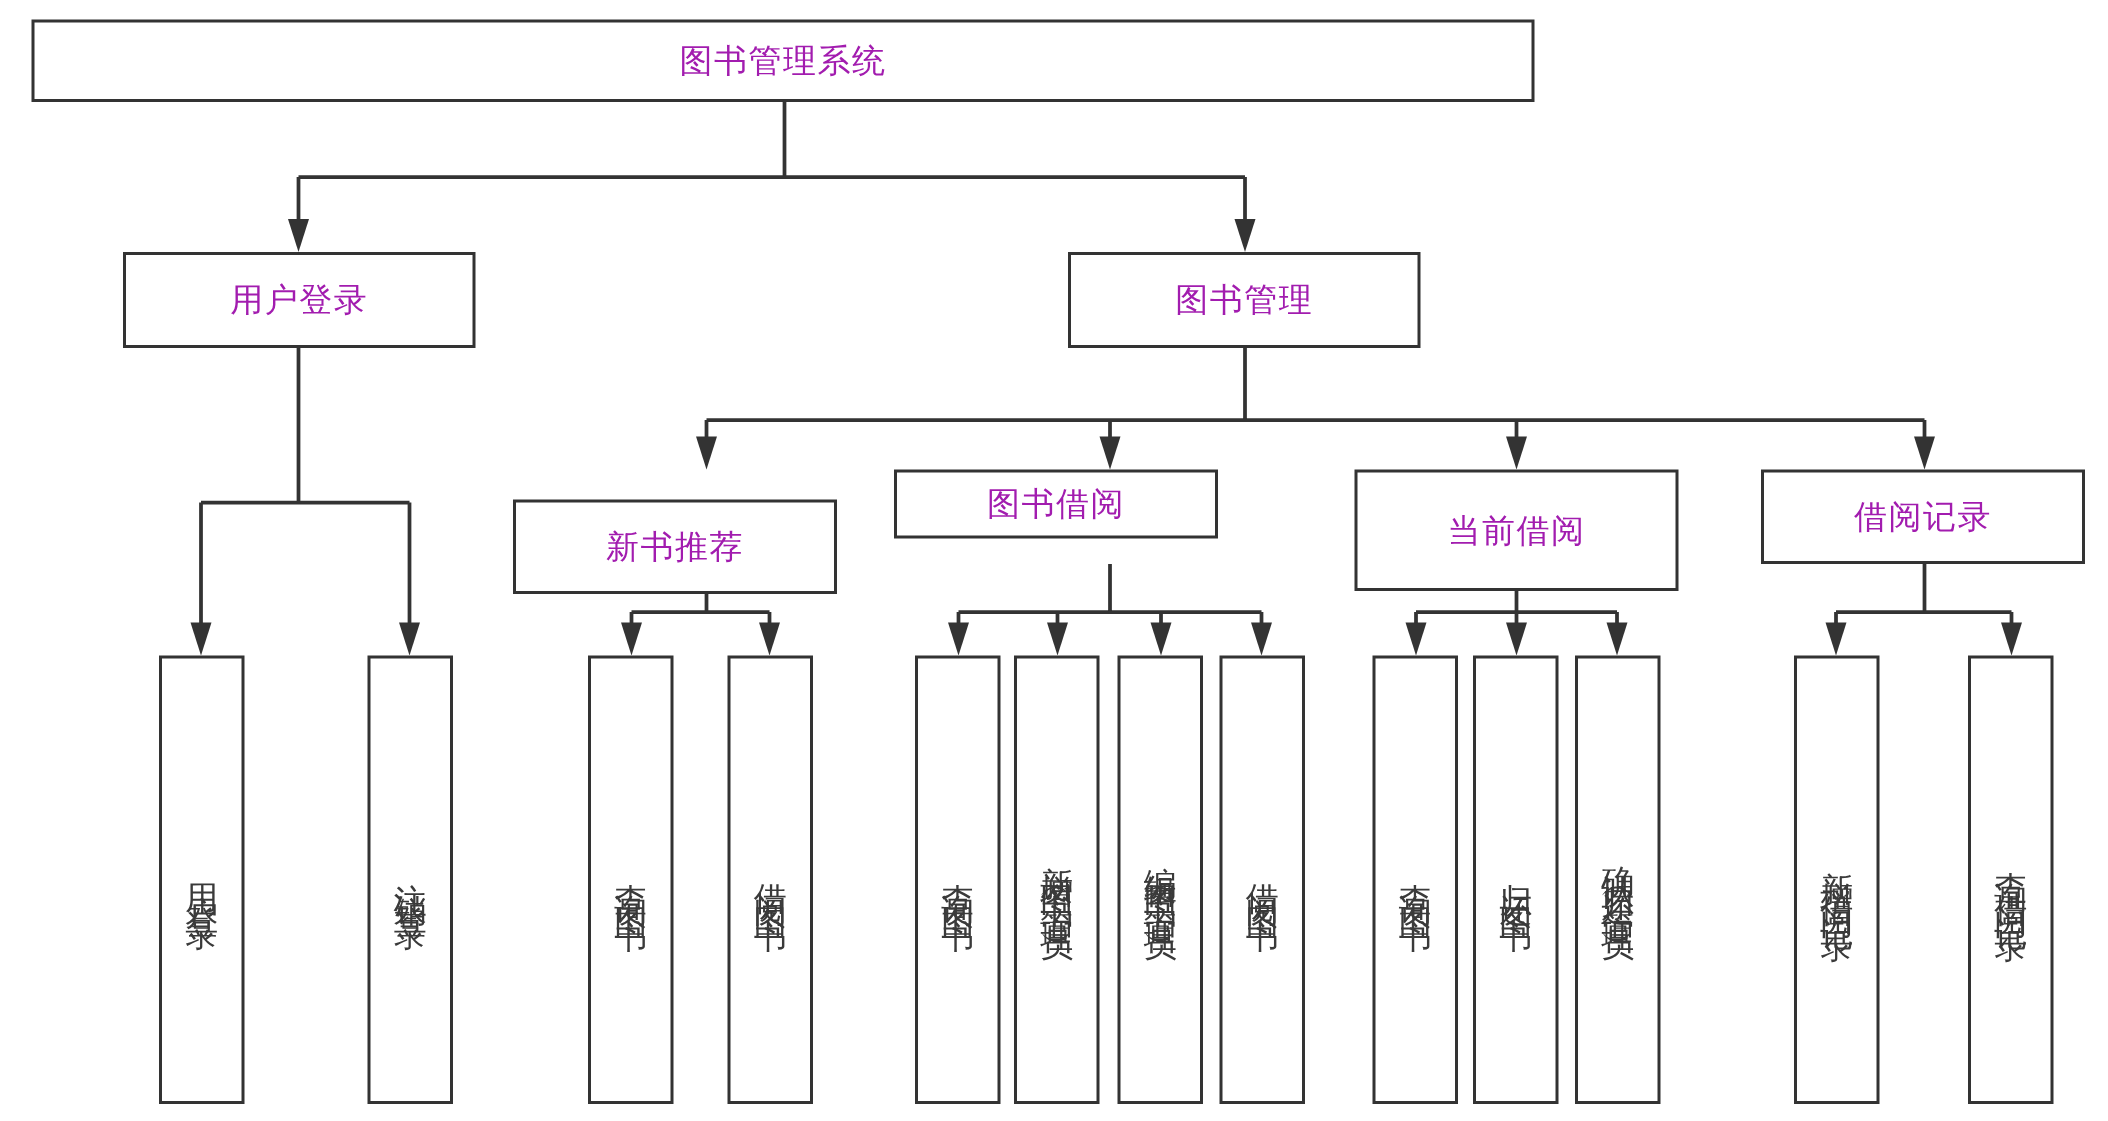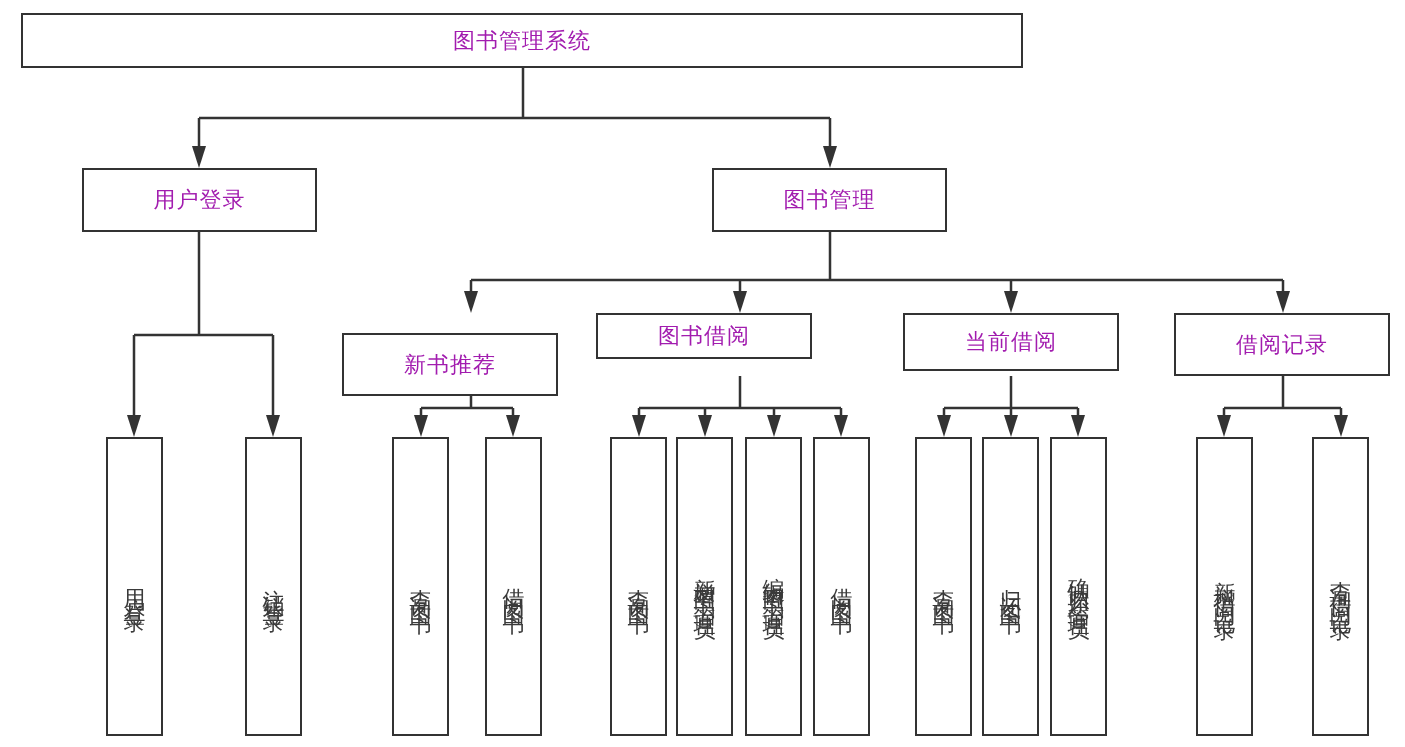--- a/index.html
+++ b/index.html
@@ -66,21 +66,21 @@
     </g>
   </svg>
 
   <div class="hnode" style="left:21px;top:13px;width:1002px;height:55px;">图书管理系统</div>
 
   <div class="hnode" style="left:82px;top:168px;width:235px;height:64px;">用户登录</div>
   <div class="hnode" style="left:712px;top:168px;width:235px;height:64px;">图书管理</div>
 
   <div class="hnode" style="left:342px;top:313px;width:216px;height:63px;margin-top:20px;">新书推荐</div>
   <div class="hnode" style="left:596px;top:313px;width:216px;height:46px;">图书借阅</div>
-  <div class="hnode" style="left:903px;top:313px;width:216px;height:58px;">当前借阅</div>
+  <div class="hnode" style="left:903px;top:313px;width:216px;height:81px;">当前借阅</div>
   <div class="hnode" style="left:1174px;top:313px;width:216px;height:63px;">借阅记录</div>
 
   <div class="leaf" style="left:106px;">
     <span>用户登录</span>
   </div>
   <div class="leaf" style="left:245px;">
     <span>注销登录</span>
   </div>
 
   <div class="leaf" style="left:392px;">

